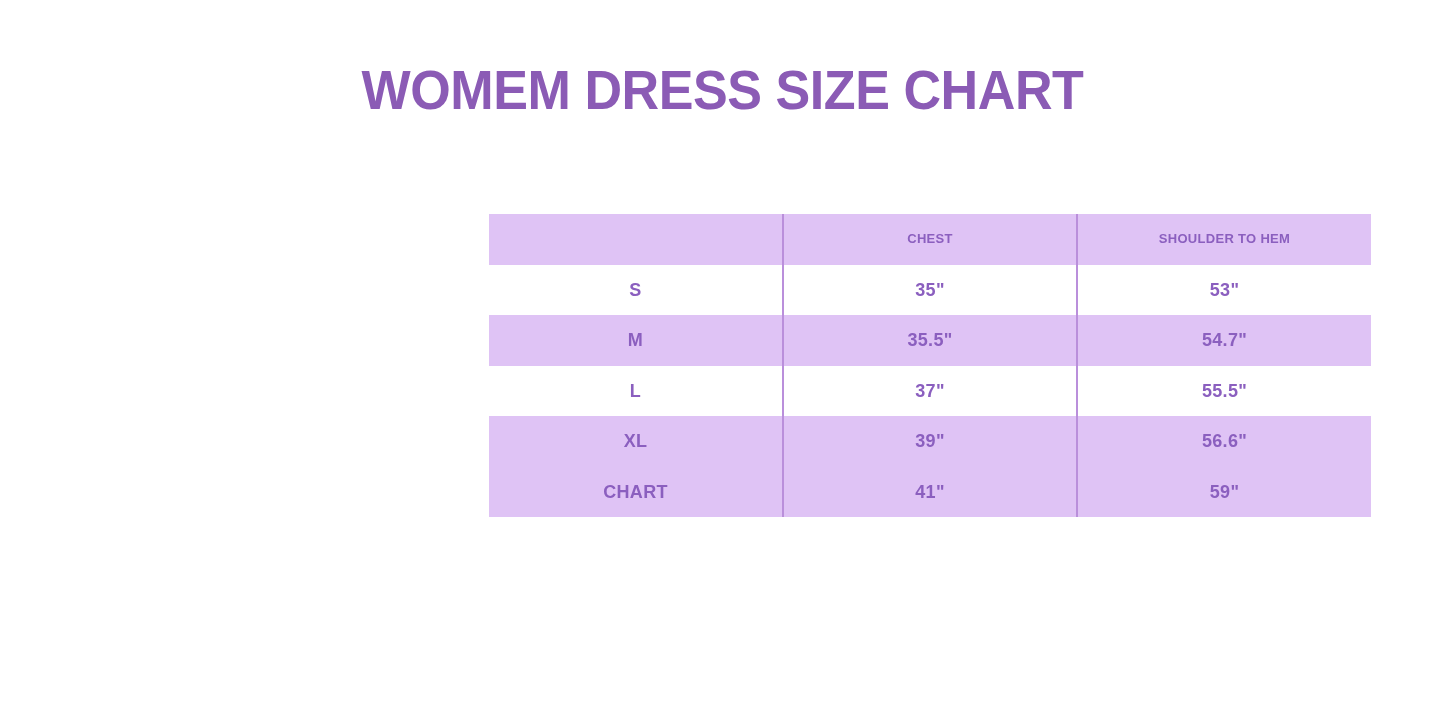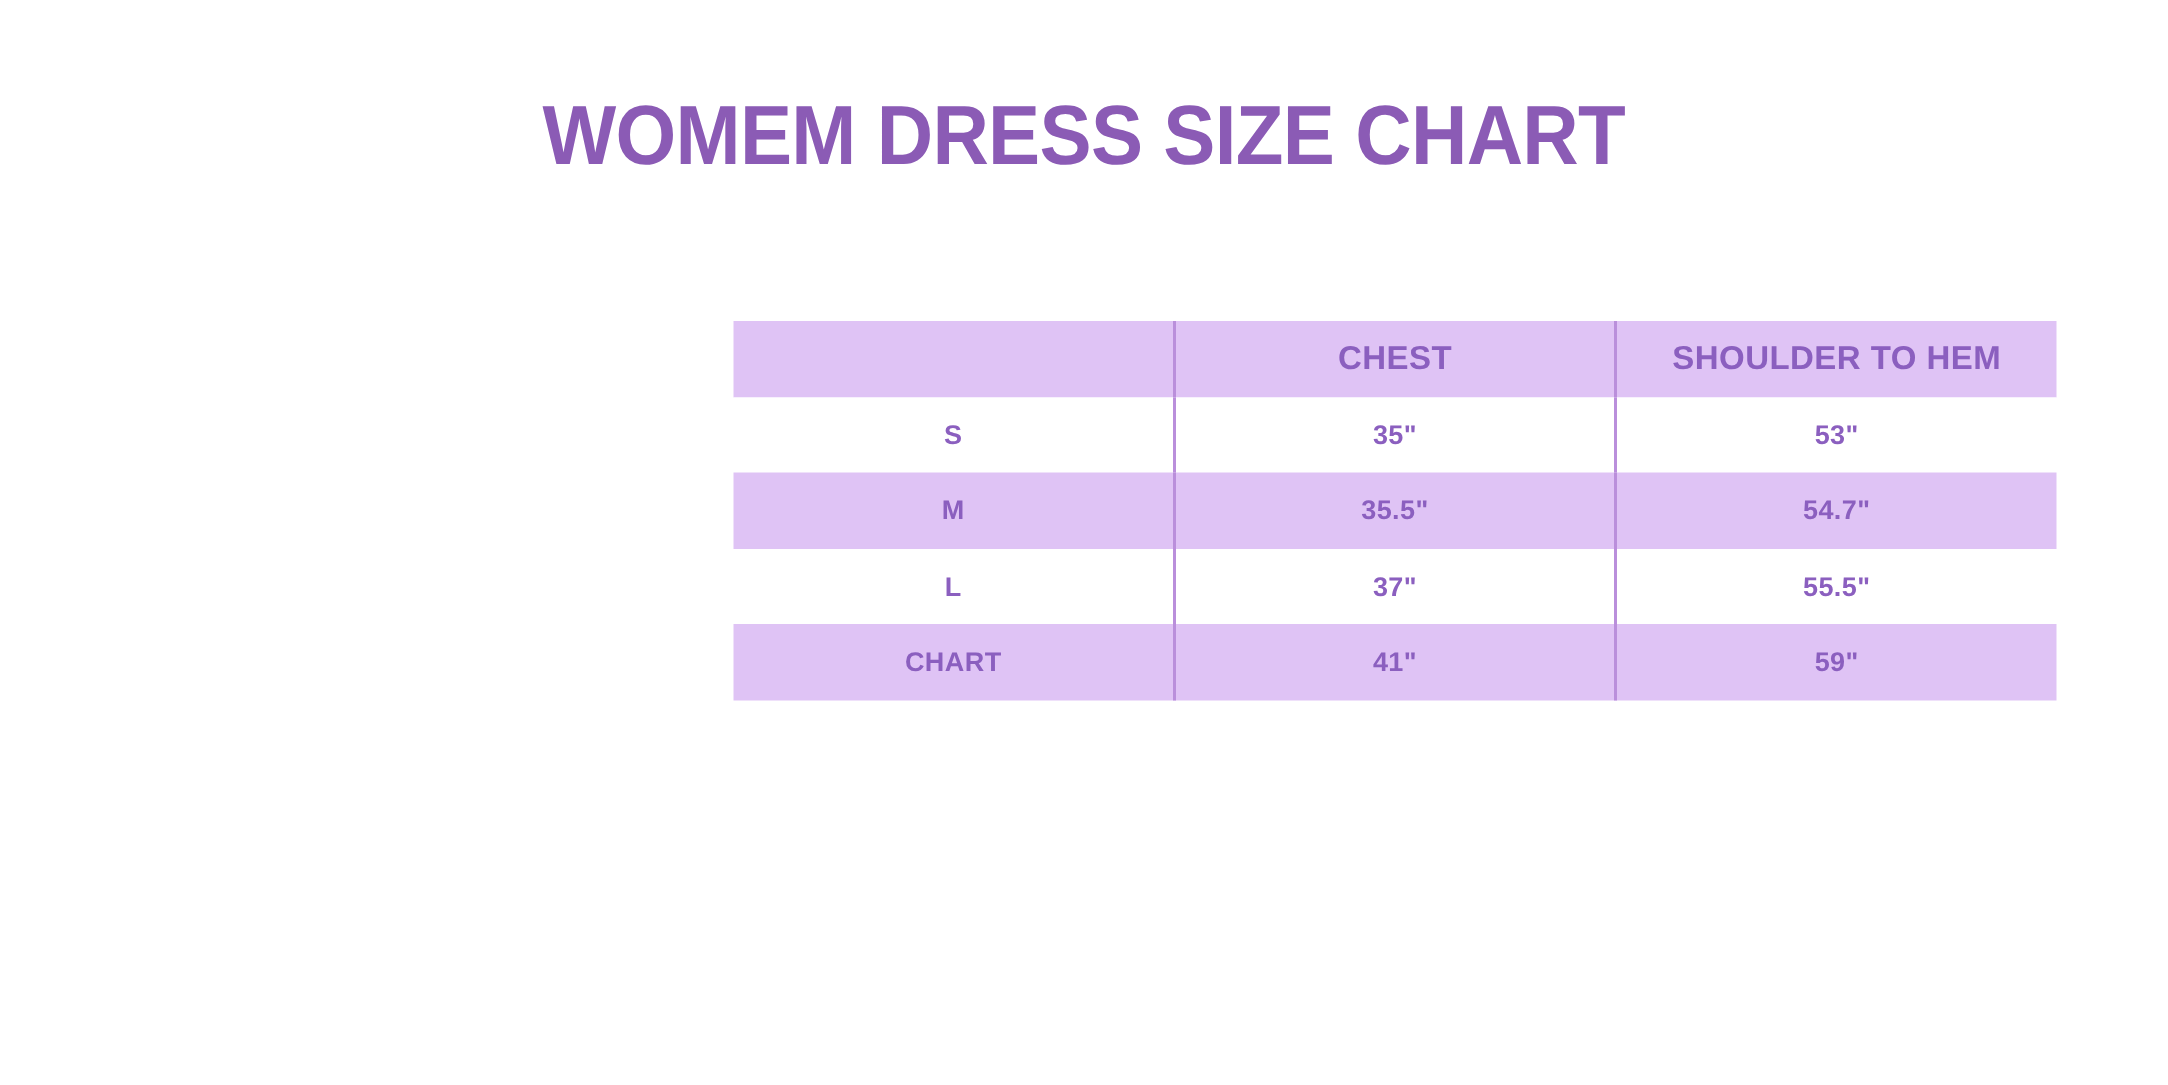--- a/index.html
+++ b/index.html
@@ -51,21 +51,21 @@
     padding: 0;
     text-align: center;
     vertical-align: middle;
     color: #8B5FBF;
     font-size: 18px;
     font-weight: 700;
     letter-spacing: 0.3px;
     box-sizing: border-box;
   }
   .size-table th {
-    font-size: 22px;
+    font-size: 13px;
   }
 
   
   .row-shaded td,
   .row-shaded th,
   .header-row th {
     background: #DFC3F5;
   }
   .row-plain td {
     background: #ffffff;
@@ -106,19 +106,24 @@
         <td>M</td>
         <td>35.5"</td>
         <td>54.7"</td>
       </tr>
       <tr class="row-plain">
         <td>L</td>
         <td>37"</td>
         <td>55.5"</td>
       </tr>
       <tr class="row-shaded">
+        <td>XL</td>
+        <td>39"</td>
+        <td>56.6"</td>
+      </tr>
+      <tr class="row-shaded">
         <td>CHART</td>
         <td>41"</td>
         <td>59"</td>
       </tr>
     </tbody>
   </table>
 </div>
 
 </body></html>

